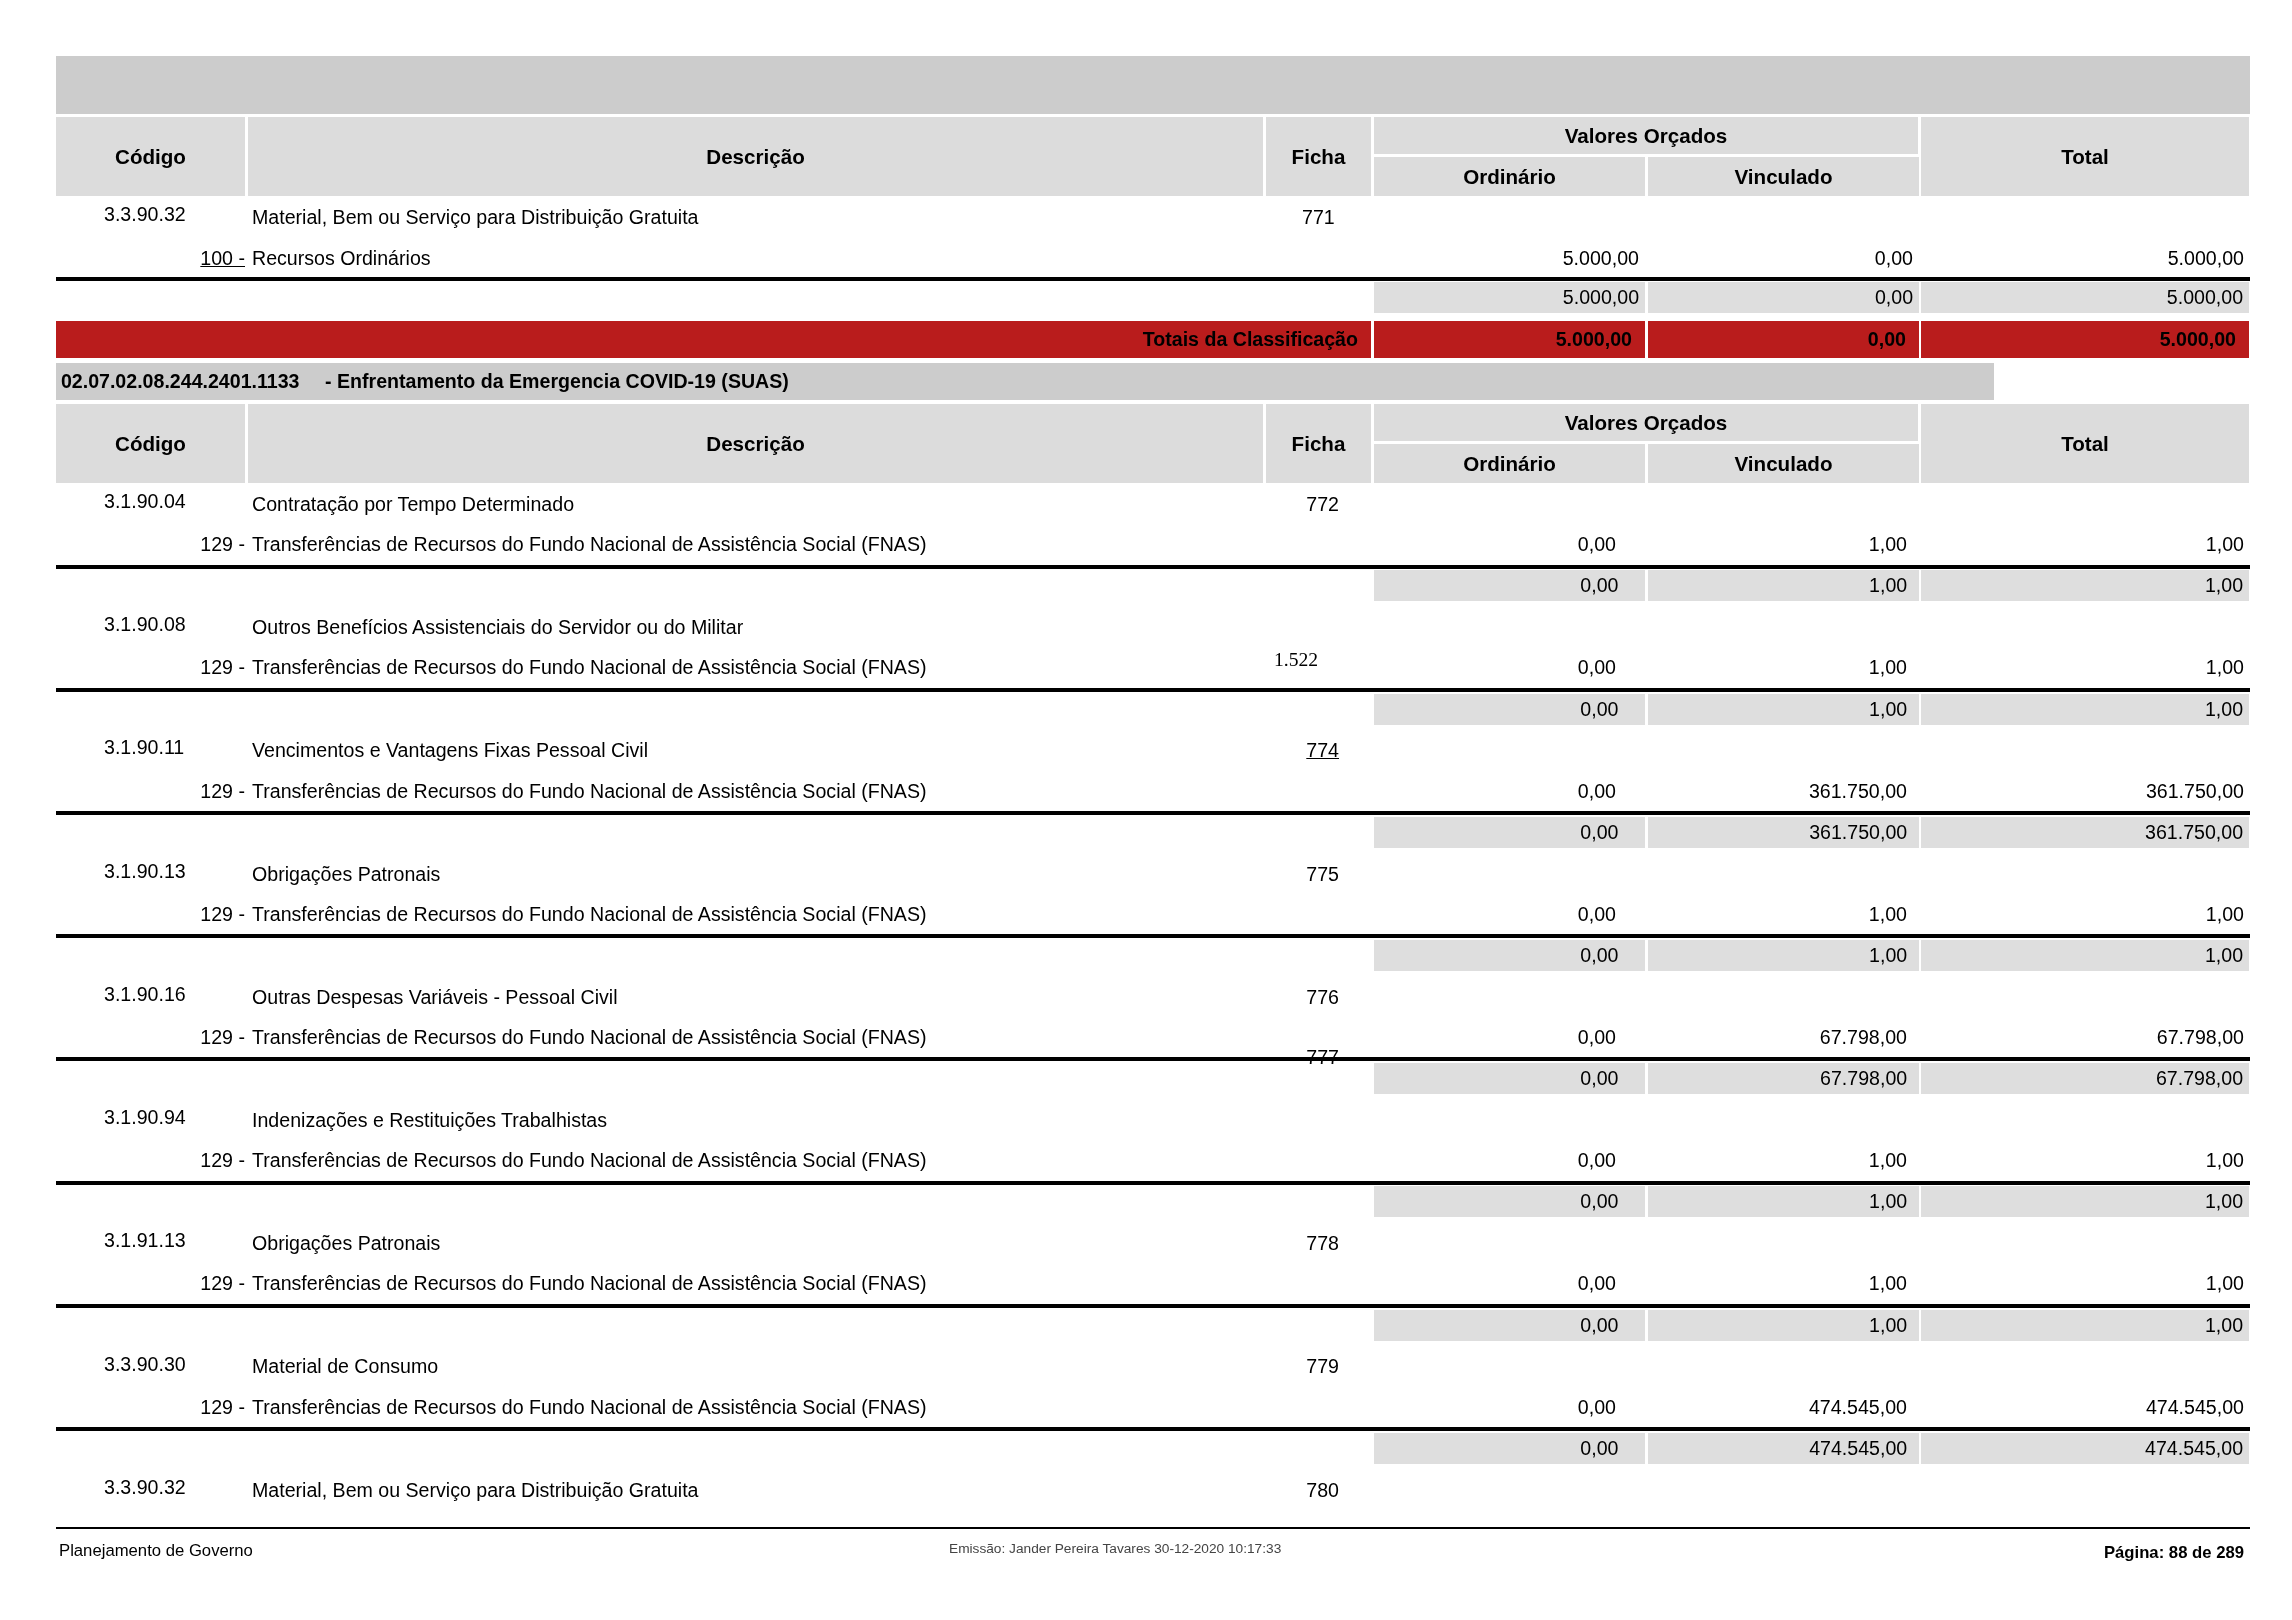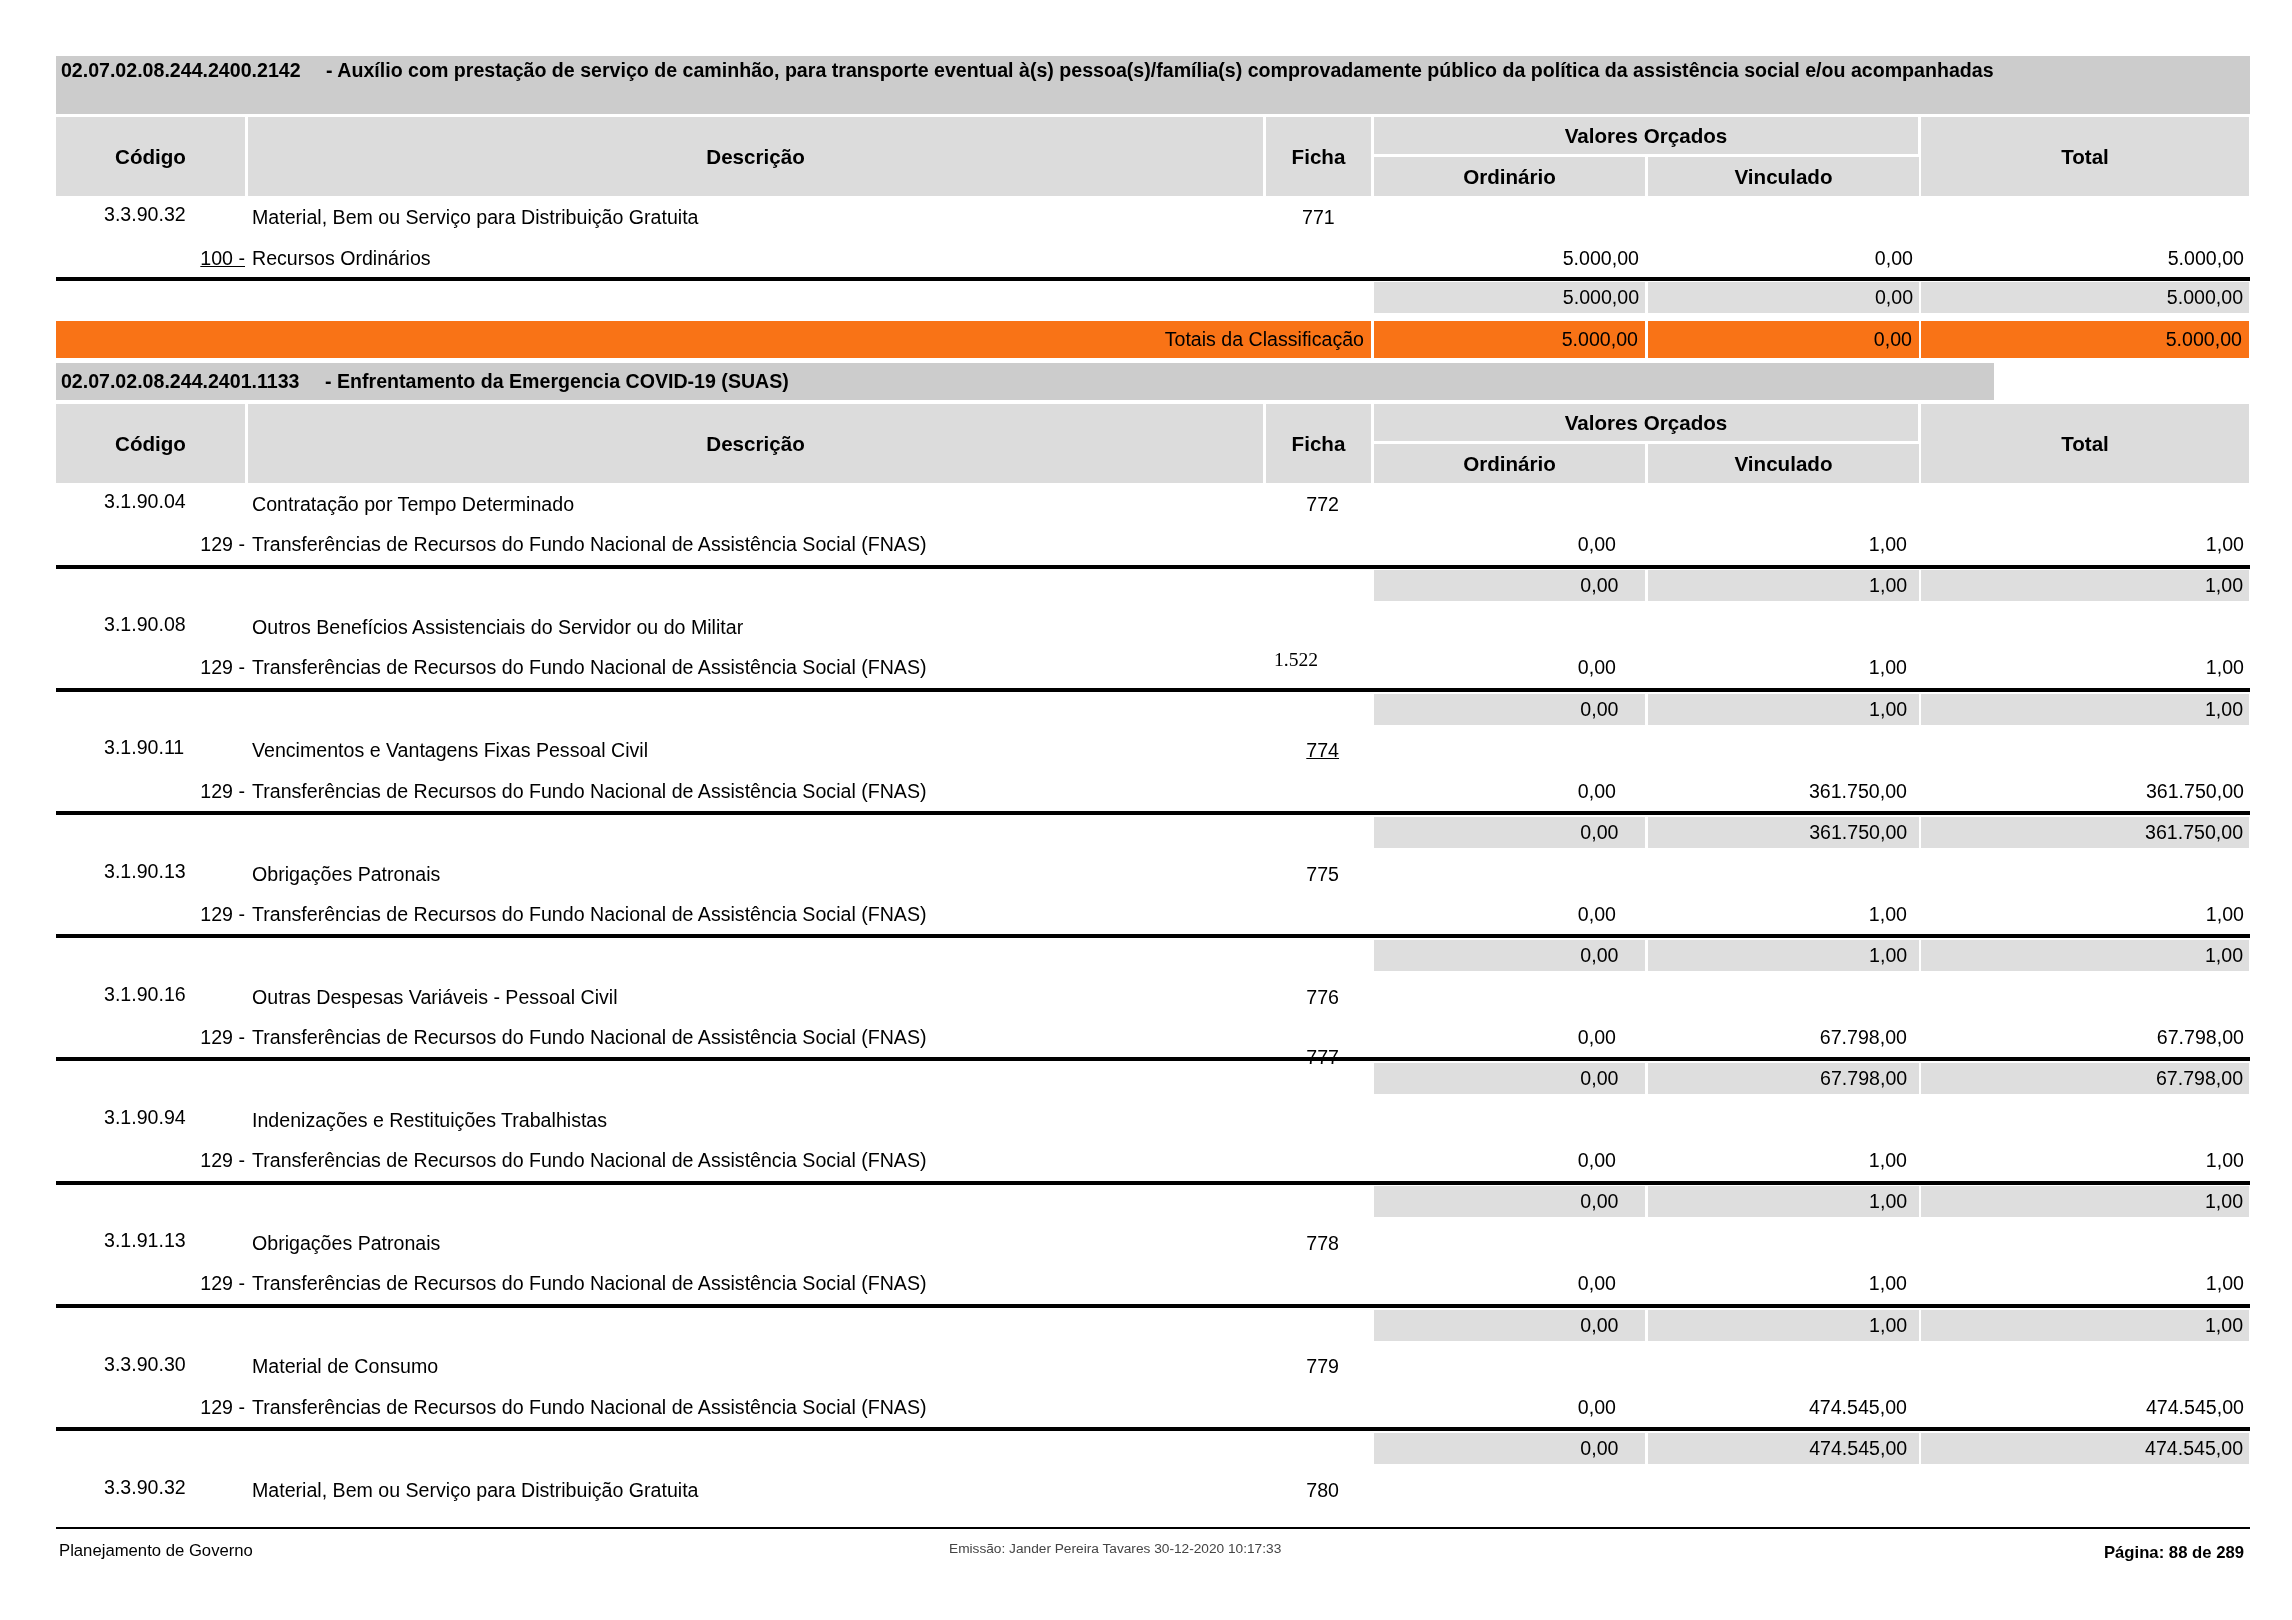--- a/index.html
+++ b/index.html
@@ -9,31 +9,30 @@
   .sec-head { background:#cccccc; font-weight:bold; font-size:19.6px; line-height:25.5px;
               padding:2px 4.9px; }
   .sec-head .code { margin-right:25.5px; }
   .th { background:#dcdcdc; font-weight:bold; font-size:20.6px; display:flex;
         align-items:center; justify-content:center; }
   .cell { font-size:19.6px; line-height:23.5px; white-space:nowrap; }
   .num { text-align:right; }
   .thick { background:#000; height:3.9px; }
   .sub { background:#dedede; font-size:19.6px; display:flex; align-items:center;
          justify-content:flex-end; padding-right:5.9px; }
-  .tot { background:#f97316; font-size:19.6px; font-weight:normal; display:flex;
-         align-items:center; justify-content:flex-end; padding-right:7px; }
+  .tot { background:#b91c1c; font-size:19.6px; font-weight:bold; display:flex;
+         align-items:center; justify-content:flex-end; padding-right:13px; }
   .footer-line { background:#000; height:2px; }
   .foot { font-size:16.7px; }
   .foot-center { font-size:13.7px; color:#444; }
 </style>
 </head>
 <body>
 
 <div class="abs sec-head" style="left:56px; top:56px; width:2194px; height:58px;">
-  <div><span class="code">02.07.02.08.244.2400.2142</span><span>- Auxílio com prestação de serviço de caminhão, para transporte eventual à(s) pessoa(s)/família(s) comprovadamente público da política da assistência social e/ou acompanhadas</span></div>
 </div>
 
 <div class="abs th" style="left:56px; top:117px; width:189px; height:79px;">Código</div>
 <div class="abs th" style="left:248px; top:117px; width:1015px; height:79px;">Descrição</div>
 <div class="abs th" style="left:1266px; top:117px; width:105px; height:79px;">Ficha</div>
 <div class="abs th" style="left:1374px; top:117px; width:544px; height:37px;">Valores Orçados</div>
 <div class="abs th" style="left:1374px; top:157px; width:271px; height:39px;">Ordinário</div>
 <div class="abs th" style="left:1648px; top:157px; width:271px; height:39px;">Vinculado</div>
 <div class="abs th" style="left:1921px; top:117px; width:328px; height:79px;">Total</div>
 

